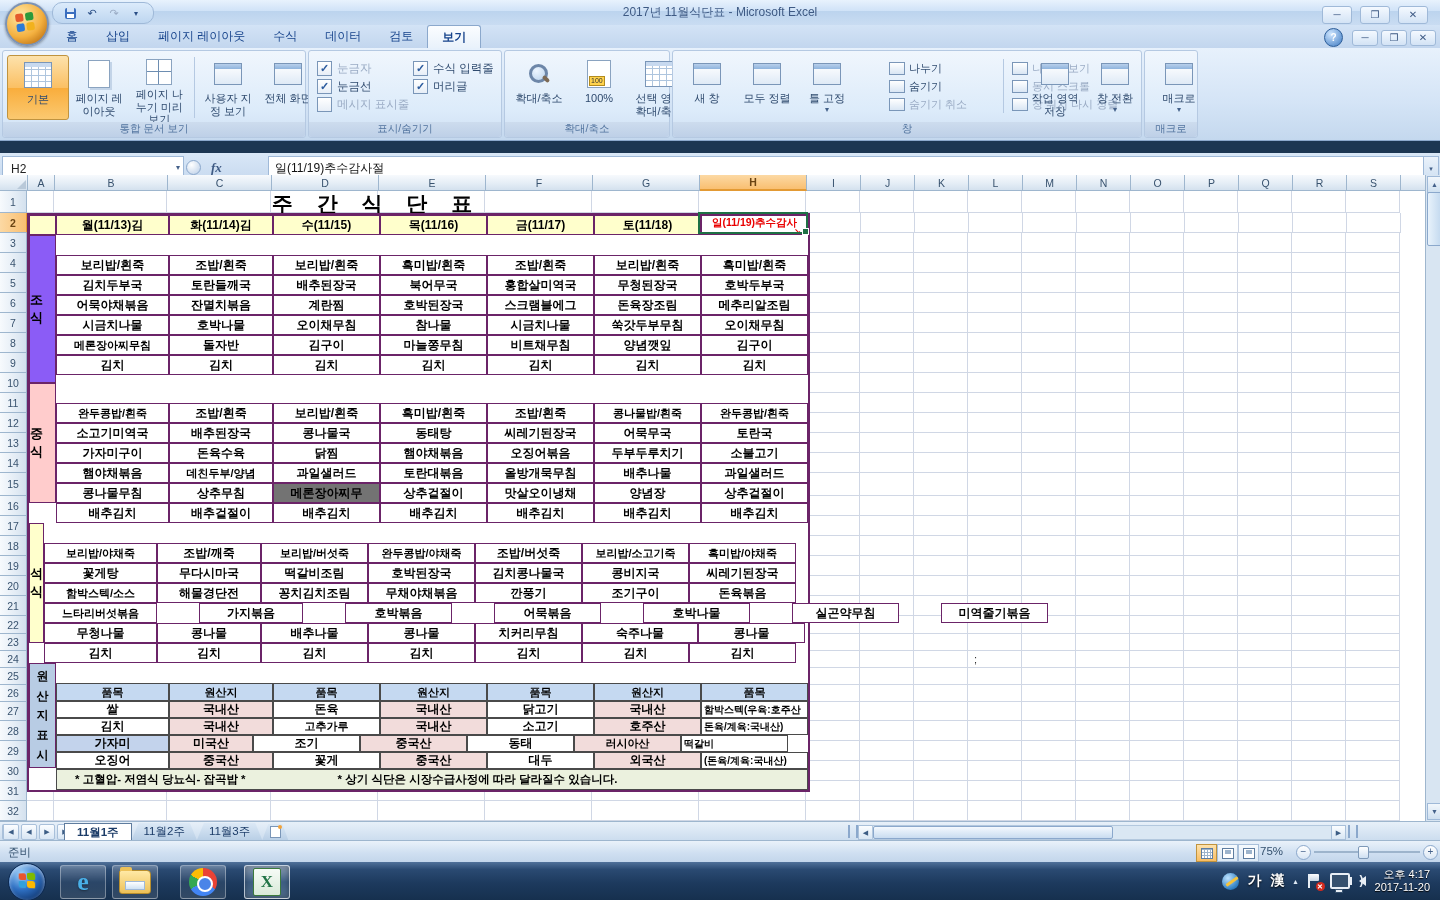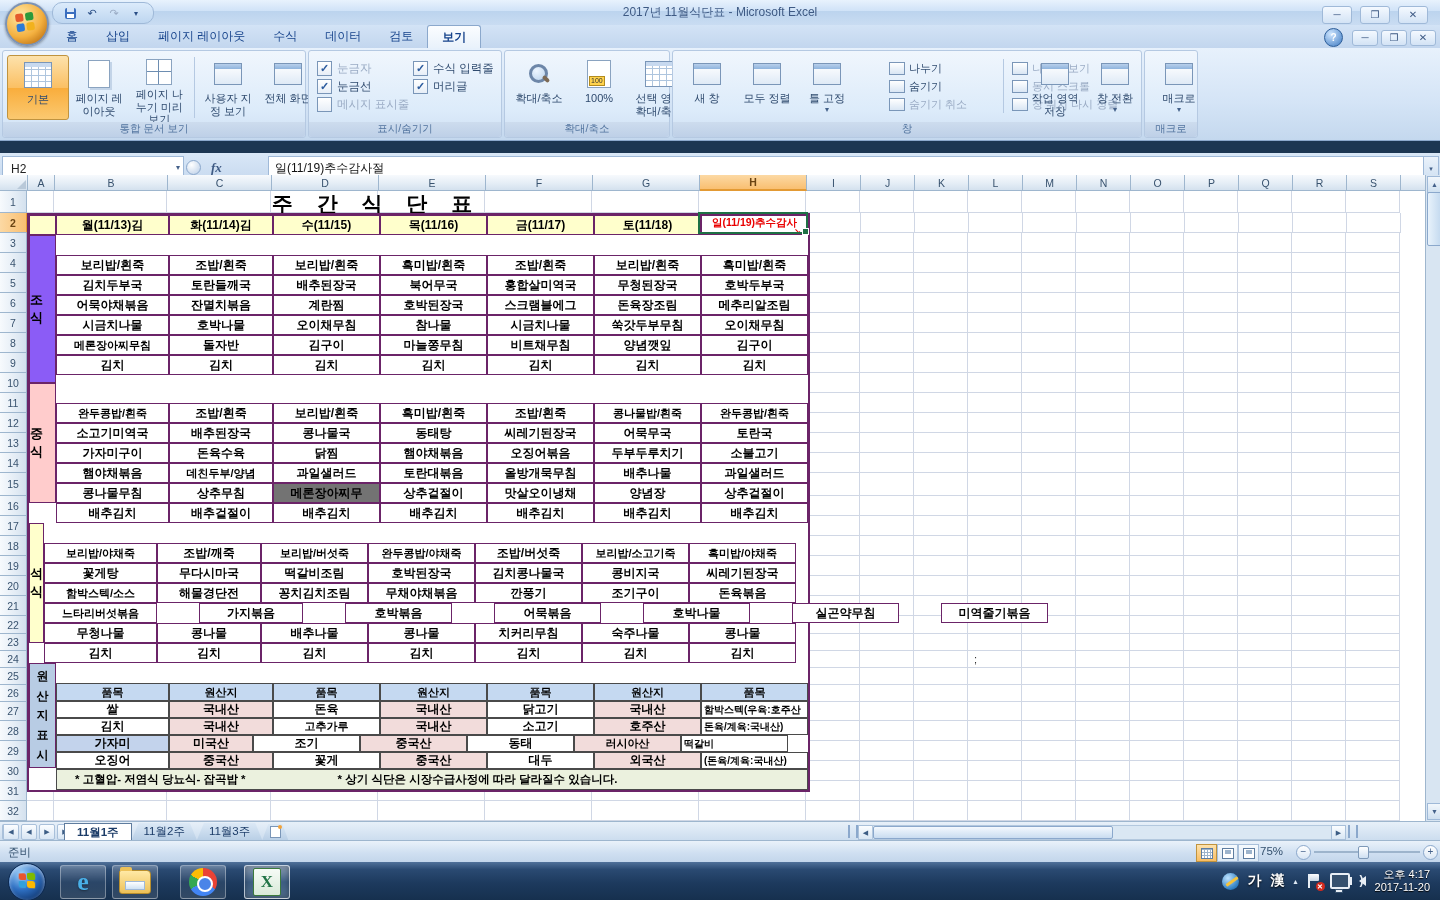--- a/index.html
+++ b/index.html
@@ -1337,21 +1337,21 @@
             <div class="mcell" style="width: 107px; font-size: 12px; background: rgb(255, 255, 255);">호박나물</div>
             <div class="mcell" style="width: 107px; font-size: 12px; background: rgb(255, 255, 255);">실곤약무침</div>
             <div class="mcell" style="width: 107px; font-size: 12px; background: rgb(255, 255, 255);">미역줄기볶음</div>
           </div>
           <div class="mrow" style="height: 20px;">
             <div class="mcell" style="width: 113px; font-size: 12px; background: rgb(255, 255, 255);">무청나물</div>
             <div class="mcell" style="width: 104px; font-size: 12px; background: rgb(255, 255, 255);">콩나물</div>
             <div class="mcell" style="width: 107px; font-size: 12px; background: rgb(255, 255, 255);">배추나물</div>
             <div class="mcell" style="width: 107px; font-size: 12px; background: rgb(255, 255, 255);">콩나물</div>
             <div class="mcell" style="width: 107px; font-size: 12px; background: rgb(255, 255, 255);">치커리무침</div>
-            <div class="mcell" style="width: 107px; font-size: 12px; background: rgb(255, 255, 255);">숙주나물</div>
+            <div class="mcell" style="width: 116px; font-size: 12px; background: rgb(255, 255, 255);">숙주나물</div>
             <div class="mcell" style="width: 107px; font-size: 12px; background: rgb(255, 255, 255);">콩나물</div>
           </div>
           <div class="mrow" style="height: 20px;">
             <div class="mcell" style="width: 113px; font-size: 12px; background: rgb(255, 255, 255);">김치</div>
             <div class="mcell" style="width: 104px; font-size: 12px; background: rgb(255, 255, 255);">김치</div>
             <div class="mcell" style="width: 107px; font-size: 12px; background: rgb(255, 255, 255);">김치</div>
             <div class="mcell" style="width: 107px; font-size: 12px; background: rgb(255, 255, 255);">김치</div>
             <div class="mcell" style="width: 107px; font-size: 12px; background: rgb(255, 255, 255);">김치</div>
             <div class="mcell" style="width: 107px; font-size: 12px; background: rgb(255, 255, 255);">김치</div>
             <div class="mcell" style="width: 107px; font-size: 12px; background: rgb(255, 255, 255);">김치</div>

